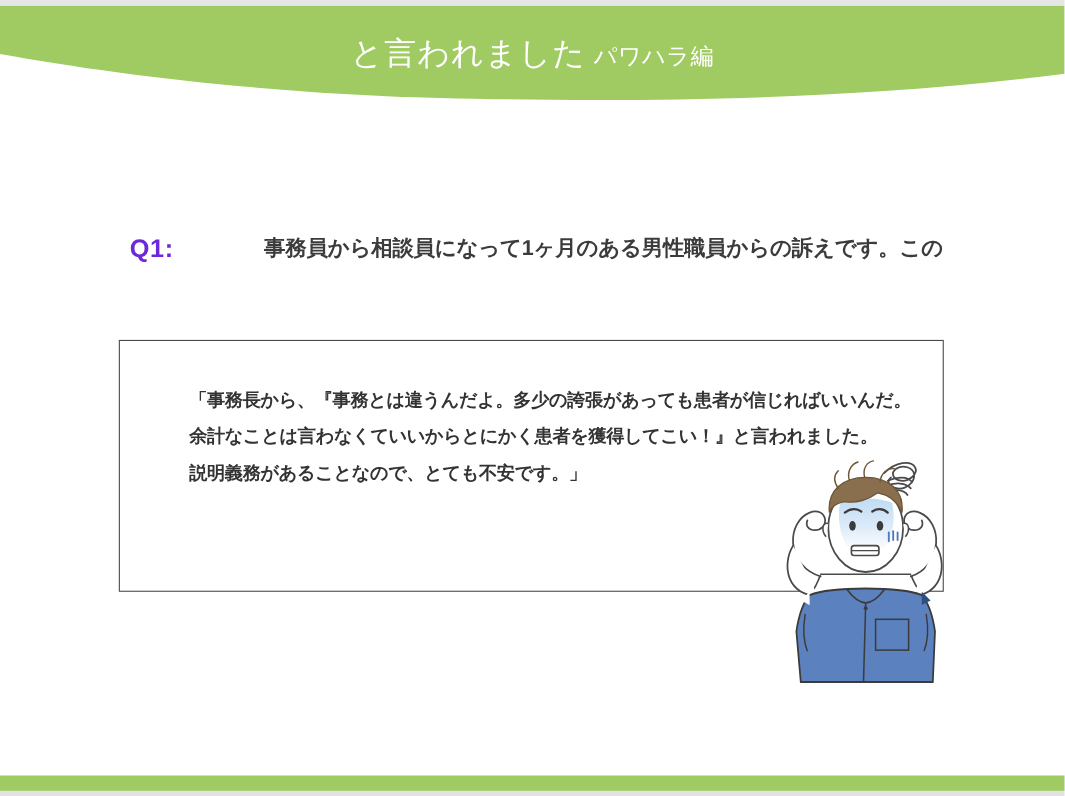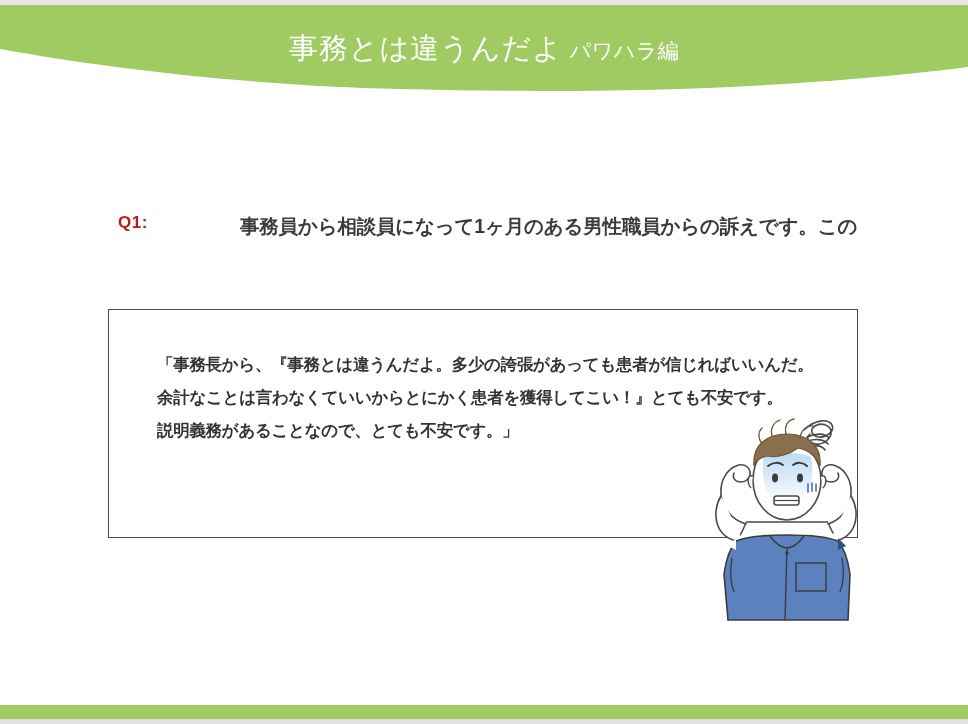--- a/index.html
+++ b/index.html
@@ -72,23 +72,23 @@
   .question-row {
     position: absolute;
     left: 118px;
     top: 210px;
     width: 760px;
   }
   .q-label {
     position: absolute;
     left: 0;
     top: 3px;
-    font-size: 17px;
+    font-size: 23px;
     font-weight: bold;
-    color: #b91c1c;
+    color: #6d28d9;
     letter-spacing: 0.5px;
   }
   .q-text {
     position: absolute;
     left: 74px;
     top: 0;
     width: 680px;
     font-size: 19.5px;
     line-height: 33px;
     color: #3b3b3b;
@@ -119,20 +119,21 @@
     width: 690px;
     font-size: 16.5px;
     line-height: 33px;
     color: #333333;
     font-weight: bold;
     letter-spacing: -0.3px;
   }
   .quote-text .line {
     display: block;
     white-space: nowrap;
+    margin-left: 15px;
   }
 
   
   .illustration {
     position: absolute;
     left: 688px;
     top: 408px;
     width: 190px;
     height: 215px;
   }
@@ -167,35 +168,35 @@
 
   <div class="top-strip"></div>
 
   <div class="header-banner">
     <svg viewBox="0 0 968 88" preserveAspectRatio="none" aria-hidden="true">
       <path d="M0,0 L968,0 L968,62 C760,88 560,88 400,84 C240,80 100,62 0,44 Z" fill="#9fcb62"></path>
     </svg>
   </div>
 
   <div class="header-title">
-    <span class="main">事務とは違うんだよ</span><span class="sub">パワハラ編</span>
+    <span class="main">と言われました</span><span class="sub">パワハラ編</span>
   </div>
 
   <div class="question-row">
     <div class="q-label">Q1:</div>
     <div class="q-text">
       <span class="line">事務員から相談員になって1ヶ月のある男性職員からの訴えです。この</span>
     </div>
   </div>
 
   <div class="quote-box"></div>
 
   <div class="quote-text">
     <span class="line">「事務長から、『事務とは違うんだよ。多少の誇張があっても患者が信じればいいんだ。</span>
-    <span class="line">余計なことは言わなくていいからとにかく患者を獲得してこい！』とても不安です。</span>
+    <span class="line">余計なことは言わなくていいからとにかく患者を獲得してこい！』と言われました。</span>
     <span class="line">説明義務があることなので、とても不安です。」</span>
   </div>
 
   <div class="illustration">
     <svg viewBox="0 0 190 215" aria-hidden="true">
       <defs>
         <linearGradient id="faceShade" x1="0" y1="0" x2="0" y2="1">
           <stop offset="0%" stop-color="#bcd9f2"></stop>
           <stop offset="55%" stop-color="#dcebf9"></stop>
           <stop offset="100%" stop-color="#ffffff"></stop>

